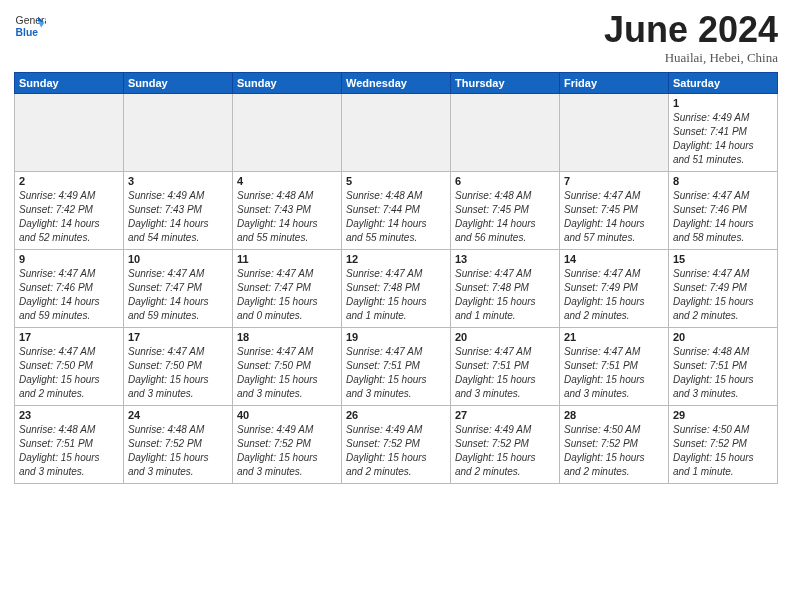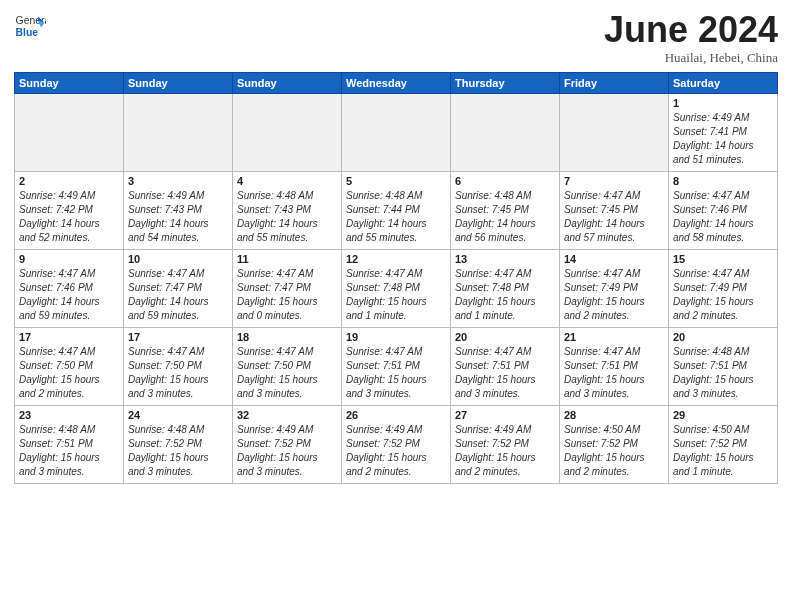--- a/index.html
+++ b/index.html
@@ -295,21 +295,21 @@
 and 3 minutes.</div>
           </td>
           <td>
             <span class="day-number">24</span>
             <div class="day-info">Sunrise: 4:48 AM
 Sunset: 7:52 PM
 Daylight: 15 hours
 and 3 minutes.</div>
           </td>
           <td>
-            <span class="day-number">32</span>
+            <span class="day-number">40</span>
             <div class="day-info">Sunrise: 4:49 AM
 Sunset: 7:52 PM
 Daylight: 15 hours
 and 3 minutes.</div>
           </td>
           <td>
             <span class="day-number">26</span>
             <div class="day-info">Sunrise: 4:49 AM
 Sunset: 7:52 PM
 Daylight: 15 hours

